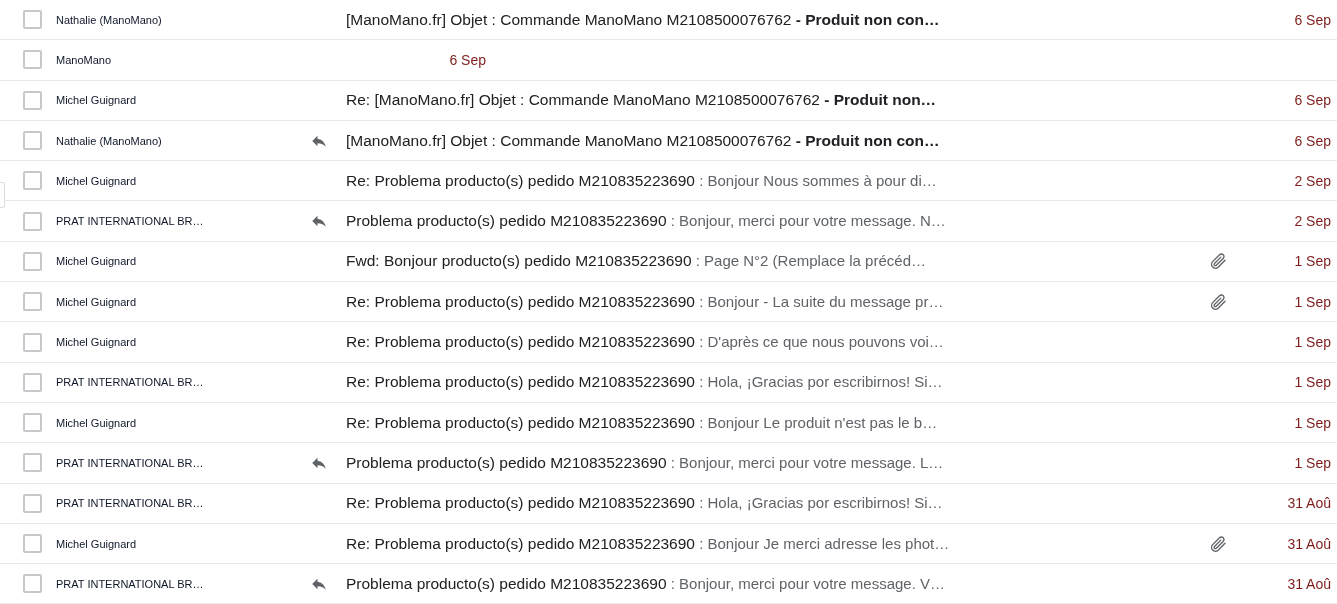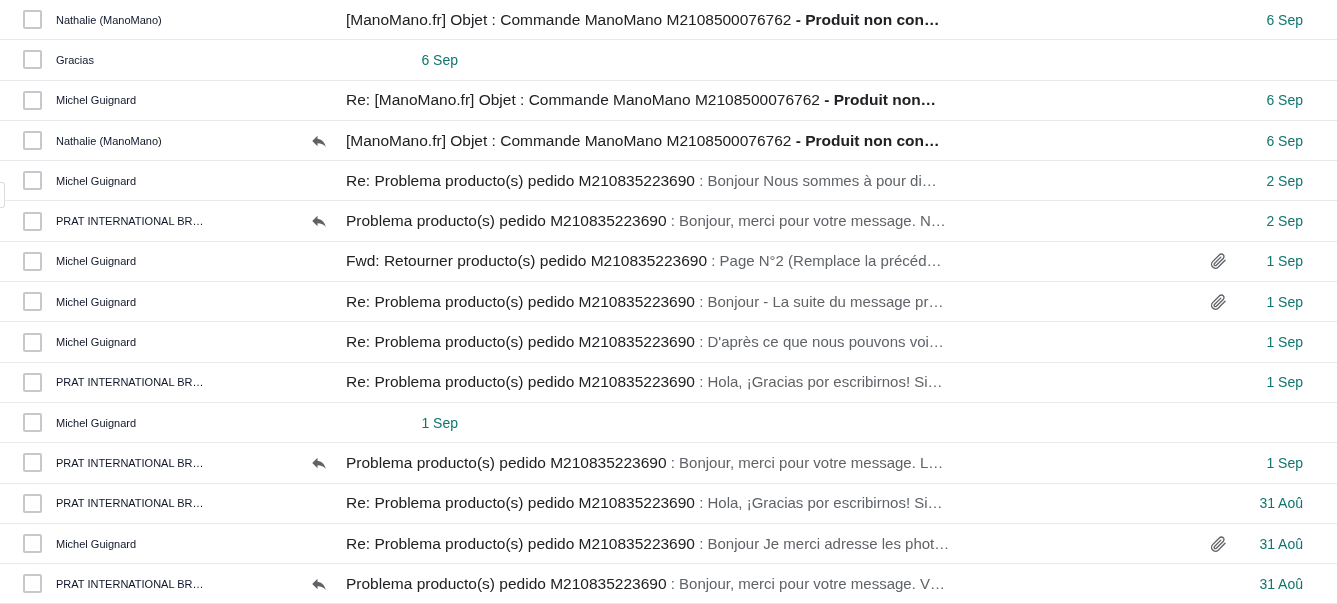--- a/index.html
+++ b/index.html
@@ -111,23 +111,23 @@
     display: flex;
     align-items: center;
     justify-content: center;
     color: #5f6368;
   }
   .attach-cell.empty { visibility: hidden; }
 
   .date-cell {
     flex: 0 0 92px;
     text-align: right;
-    padding-right: 34px;
+    padding-right: 6px;
     font-size: 14px;
-    color: #0f766e;
+    color: #7f1d1d;
     box-sizing: border-box;
   }
 
   
   #left-edge-tab {
     position: absolute;
     left: 0;
     top: 182px;
     width: 5px;
     height: 26px;
@@ -164,21 +164,21 @@
         </svg>
       </div>
       <div class="date-cell">6 Sep</div>
     </div>
     <div class="mail-row">
       <div class="row-rail"></div>
       <div class="checkbox-cell">
         <div class="checkbox"></div>
       </div>
       <div class="sender-cell">
-        <span class="sender-name">Gracias</span>
+        <span class="sender-name">ManoMano</span>
         <span class="reply-icon hidden">
           <svg width="18" height="18" viewBox="0 0 24 24" fill="currentColor" aria-hidden="true">
             <path d="M10 9V5l-7 7 7 7v-4.1c5 0 8.5 1.6 11 5.1-1-5-4-10-11-11z"></path>
           </svg>
         </span>
       </div>
       <div class="attach-cell empty">
         <svg width="18" height="18" viewBox="0 0 24 24" fill="none" stroke="currentColor" stroke-width="1.8" stroke-linecap="round" stroke-linejoin="round" aria-hidden="true">
           <path d="M21.4 11.05 12.2 20.2a5.2 5.2 0 0 1-7.35-7.35l9.2-9.2a3.46 3.46 0 1 1 4.9 4.9l-9.2 9.2a1.73 1.73 0 1 1-2.45-2.45l8.5-8.49"></path>
         </svg>
@@ -284,21 +284,21 @@
       </div>
       <div class="sender-cell">
         <span class="sender-name">Michel Guignard</span>
         <span class="reply-icon hidden">
           <svg width="18" height="18" viewBox="0 0 24 24" fill="currentColor" aria-hidden="true">
             <path d="M10 9V5l-7 7 7 7v-4.1c5 0 8.5 1.6 11 5.1-1-5-4-10-11-11z"></path>
           </svg>
         </span>
       </div>
       <div class="subject-cell">
-        <span class="subject-line"><span>Fwd: Retourner producto(s) pedido M210835223690</span><span class="snippet"> : Page N°2 (Remplace la précéd…</span></span>
+        <span class="subject-line"><span>Fwd: Bonjour producto(s) pedido M210835223690</span><span class="snippet"> : Page N°2 (Remplace la précéd…</span></span>
       </div>
       <div class="attach-cell">
         <svg width="18" height="18" viewBox="0 0 24 24" fill="none" stroke="currentColor" stroke-width="1.8" stroke-linecap="round" stroke-linejoin="round" aria-hidden="true">
           <path d="M21.4 11.05 12.2 20.2a5.2 5.2 0 0 1-7.35-7.35l9.2-9.2a3.46 3.46 0 1 1 4.9 4.9l-9.2 9.2a1.73 1.73 0 1 1-2.45-2.45l8.5-8.49"></path>
         </svg>
       </div>
       <div class="date-cell">1 Sep</div>
     </div>
     <div class="mail-row">
       <div class="row-rail"></div>
@@ -374,20 +374,23 @@
       <div class="checkbox-cell">
         <div class="checkbox"></div>
       </div>
       <div class="sender-cell">
         <span class="sender-name">Michel Guignard</span>
         <span class="reply-icon hidden">
           <svg width="18" height="18" viewBox="0 0 24 24" fill="currentColor" aria-hidden="true">
             <path d="M10 9V5l-7 7 7 7v-4.1c5 0 8.5 1.6 11 5.1-1-5-4-10-11-11z"></path>
           </svg>
         </span>
+      </div>
+      <div class="subject-cell">
+        <span class="subject-line"><span>Re: Problema producto(s) pedido M210835223690</span><span class="snippet"> : Bonjour Le produit n'est pas le b…</span></span>
       </div>
       <div class="attach-cell empty">
         <svg width="18" height="18" viewBox="0 0 24 24" fill="none" stroke="currentColor" stroke-width="1.8" stroke-linecap="round" stroke-linejoin="round" aria-hidden="true">
           <path d="M21.4 11.05 12.2 20.2a5.2 5.2 0 0 1-7.35-7.35l9.2-9.2a3.46 3.46 0 1 1 4.9 4.9l-9.2 9.2a1.73 1.73 0 1 1-2.45-2.45l8.5-8.49"></path>
         </svg>
       </div>
       <div class="date-cell">1 Sep</div>
     </div>
     <div class="mail-row">
       <div class="row-rail"></div>

